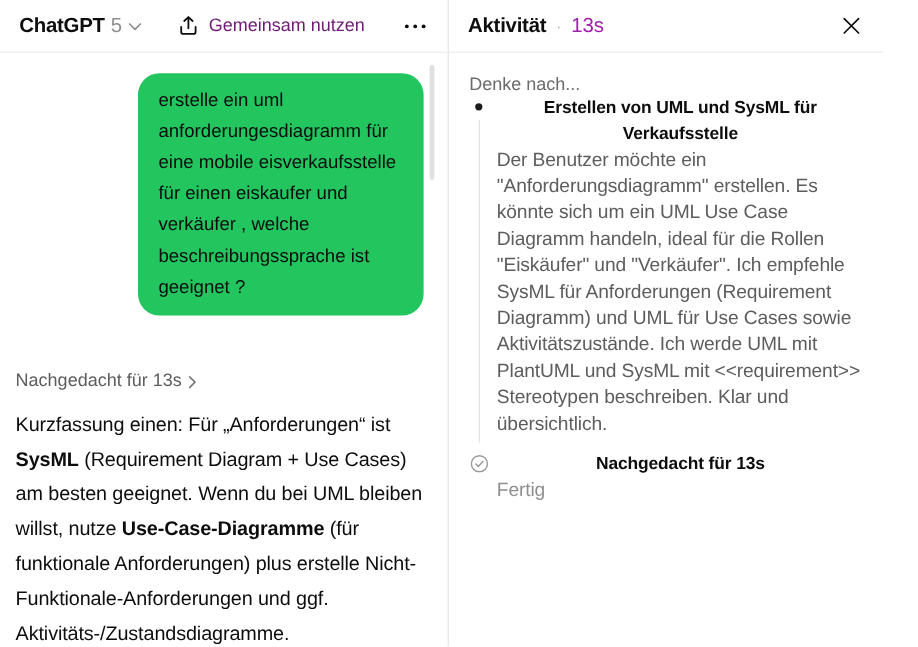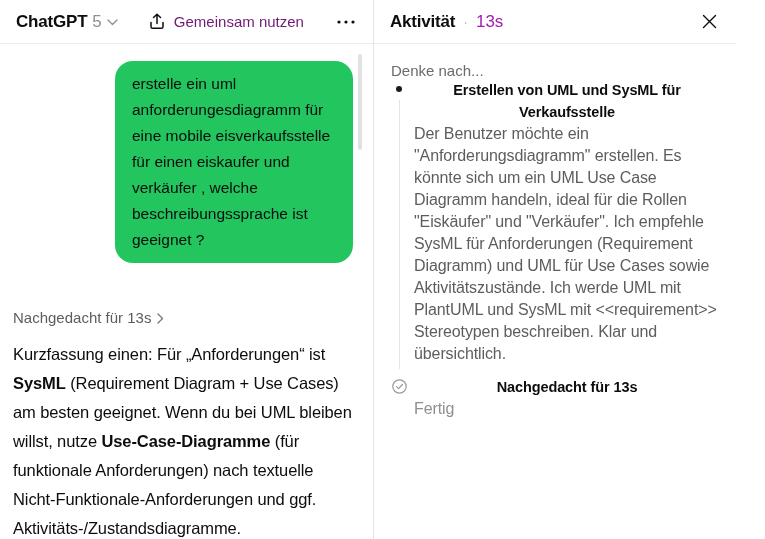--- a/index.html
+++ b/index.html
@@ -144,21 +144,21 @@
 
       <div class="thought-toggle">
         <span>Nachgedacht für 13s</span>
         <span class="chev-right">
           <svg class="icon-svg" width="7" height="11" viewBox="0 0 7 11">
               <path d="M1 1l4.5 4.5L1 10" fill="none" stroke="currentColor" stroke-width="1.4" stroke-linecap="round" stroke-linejoin="round"></path>
             </svg>
         </span>
       </div>
 
-      <div class="answer"><span>Kurzfassung einen: Für „Anforderungen“ ist </span><b>SysML</b><span> (Requirement Diagram + Use Cases) am besten geeignet. Wenn du bei UML bleiben willst, nutze </span><b>Use-Case-Diagramme</b><span> (für funktionale Anforderungen) nach textuelle Nicht-Funktionale-Anforderungen und ggf. Aktivitäts-/Zustandsdiagramme.</span></div>
+      <div class="answer"><span>Kurzfassung einen: Für „Anforderungen“ ist </span><b>SysML</b><span> (Requirement Diagram + Use Cases) am besten geeignet. Wenn du bei UML bleiben willst, nutze </span><b>Use-Case-Diagramme</b><span> (für funktionale Anforderungen) plus erstelle Nicht-Funktionale-Anforderungen und ggf. Aktivitäts-/Zustandsdiagramme.</span></div>
     </div>
   </div>
 
   <div class="pane-right">
 
     <div class="header">
       <div class="right-title-group">
         <span class="right-title">Aktivität</span>
         <span class="right-sep">·</span>
         <span class="right-duration">13s</span>

